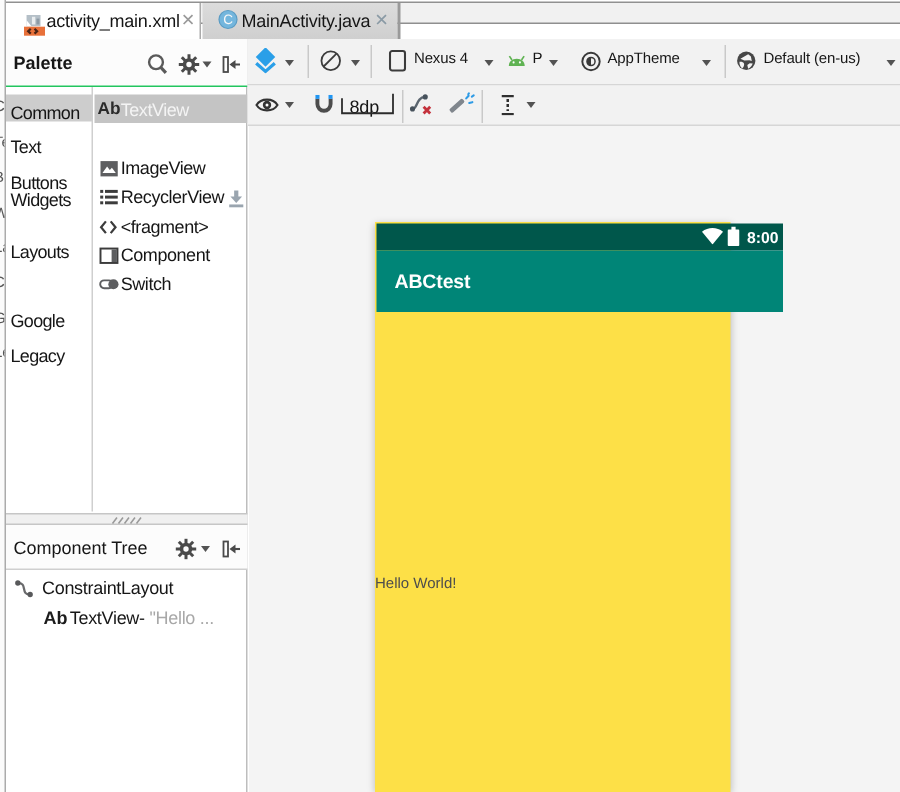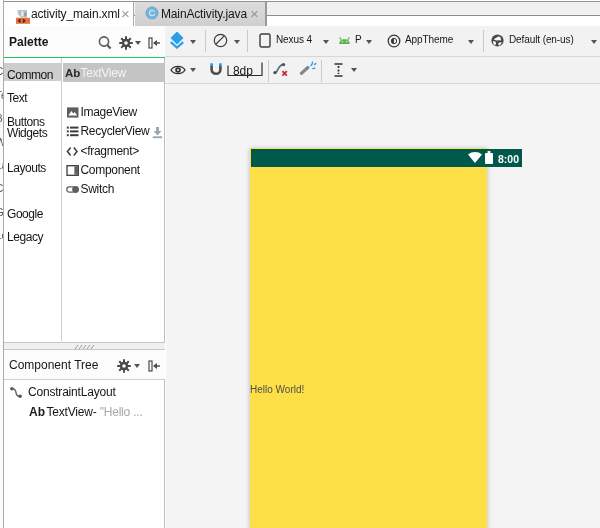--- a/index.html
+++ b/index.html
@@ -312,20 +312,23 @@
     <div id="statusbar">
       <svg class="abs" style="left:217px;top:3px" width="14" height="11" viewBox="0 0 14 11">
         <path d="M0 2.5 C4 -0.8, 10 -0.8, 14 2.5 L7 11 Z" fill="#ffffff"></path>
       </svg>
       <svg class="abs" style="left:234px;top:2px" width="8" height="13" viewBox="0 0 8 13">
         <rect x="2.6" y="0" width="2.8" height="2.5" fill="#fff"></rect>
         <rect x="0" y="2" width="8" height="11" rx="0.8" fill="#fff"></rect>
       </svg>
       <div id="clock">8:00</div>
     </div>
+    <div id="appbar">
+        <span class="t">ABCtest</span>
+      </div>
     <div id="helloworld">Hello World!</div>
   </div>
 </div>
 
 <div class="abs" id="lsliver">
   <div style="position:absolute;left:-4px;top:66px;font-size:10px;color:#555;width:7px;overflow:hidden">Co</div>
   <div style="position:absolute;left:-4px;top:90px;font-size:10px;color:#555;width:7px;overflow:hidden">Te</div>
   <div style="position:absolute;left:-4px;top:113px;font-size:10px;color:#555;width:7px;overflow:hidden">Bu</div>
   <div style="position:absolute;left:-4px;top:137px;font-size:10px;color:#555;width:7px;overflow:hidden">Wi</div>
   <div style="position:absolute;left:-4px;top:160px;font-size:10px;color:#555;width:7px;overflow:hidden">La</div>

